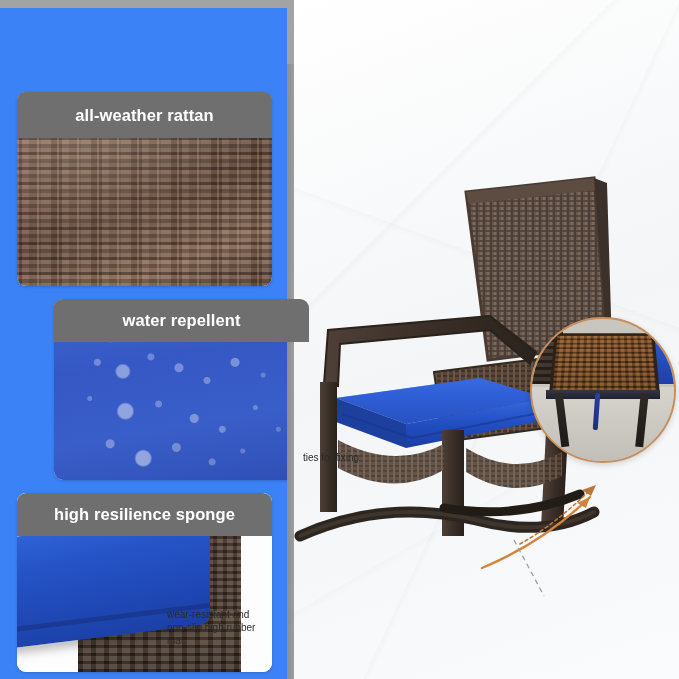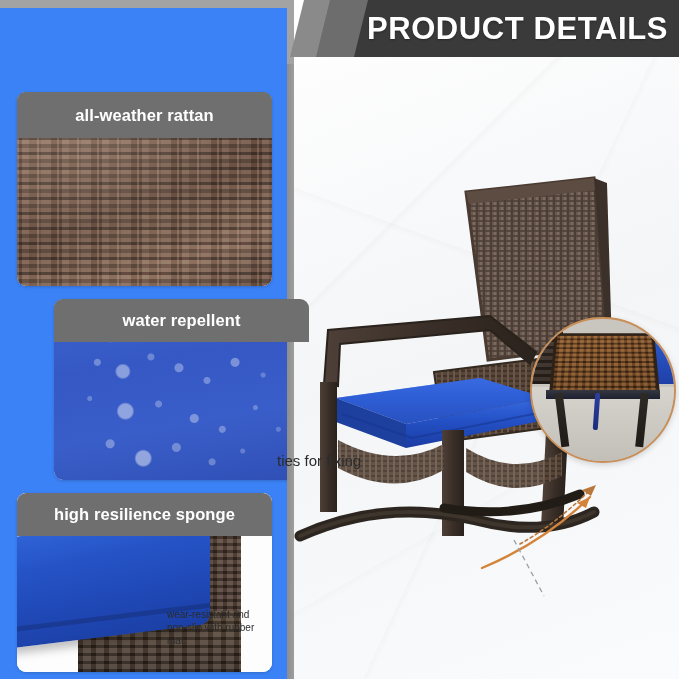--- a/index.html
+++ b/index.html
@@ -216,21 +216,21 @@
   }
   .co-dark{
     position:absolute;left:-4%;top:-4%;width:26%;height:50%;
     background:
       repeating-linear-gradient(0deg,rgba(0,0,0,.3) 0 3px,rgba(255,255,255,.06) 3px 7px),
       linear-gradient(160deg,#4a3a30,#2d241e);
   }
 
   .callout-label{
     position:absolute;left:277px;top:452px;width:108px;
-    color:#2b2b2b;font-size:15px;text-align:left;
+    color:#2b2b2b;font-size:10px;text-align:center;
   }
 
   
   .annot{
     position:absolute;left:167px;top:608px;width:180px;
     color:#2b2b2b;font-size:10px;line-height:1.32;
   }
 
   .arrows{position:absolute;left:0;top:0;width:385px;height:679px;pointer-events:none;}
 </style>
@@ -344,27 +344,19 @@
       <div class="co-leg l"></div>
       <div class="co-leg r"></div>
       <div class="co-tie"></div>
     </div>
   </div>
 
   <div class="callout-label">ties for fixing</div>
 
   <div class="annot">
     <div>wear-resistant and</div>
-    <div>non-slip with rubber</div>
+    <div>non-slip high rubber</div>
     <div>mat.</div>
   </div>
 
-  <div class="banner">
-    <svg width="389" height="57" viewBox="0 0 389 57">
-      <polygon points="14,0 389,0 389,57 0,57" fill="#8a8a8a"></polygon>
-      <polygon points="40,0 389,0 389,57 26,57" fill="#6d6d6d"></polygon>
-      <polygon points="78,0 389,0 389,57 64,57" fill="#3a3a3a"></polygon>
-    </svg>
-    <div class="banner-title">PRODUCT DETAILS</div>
-  </div>
 
 
 </div>
 
 </body></html>

